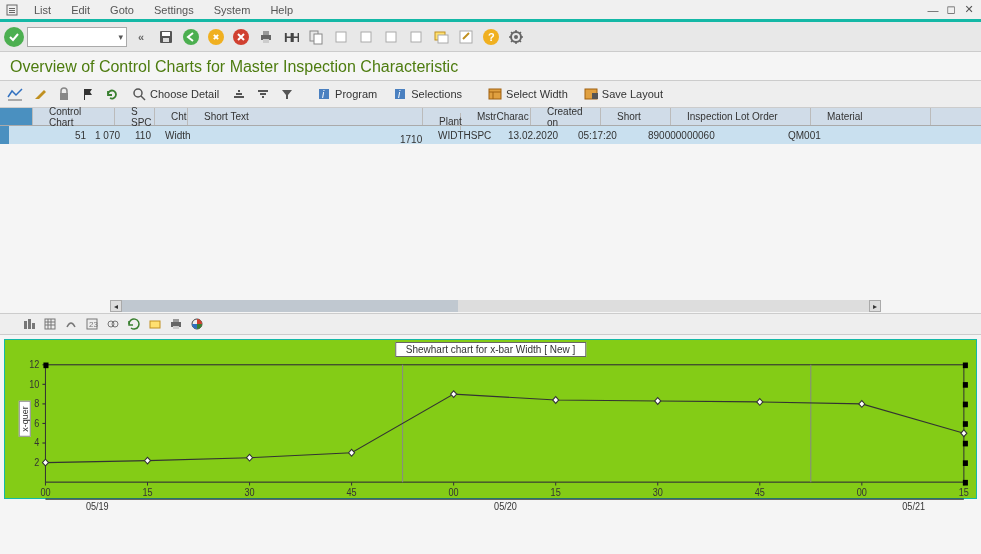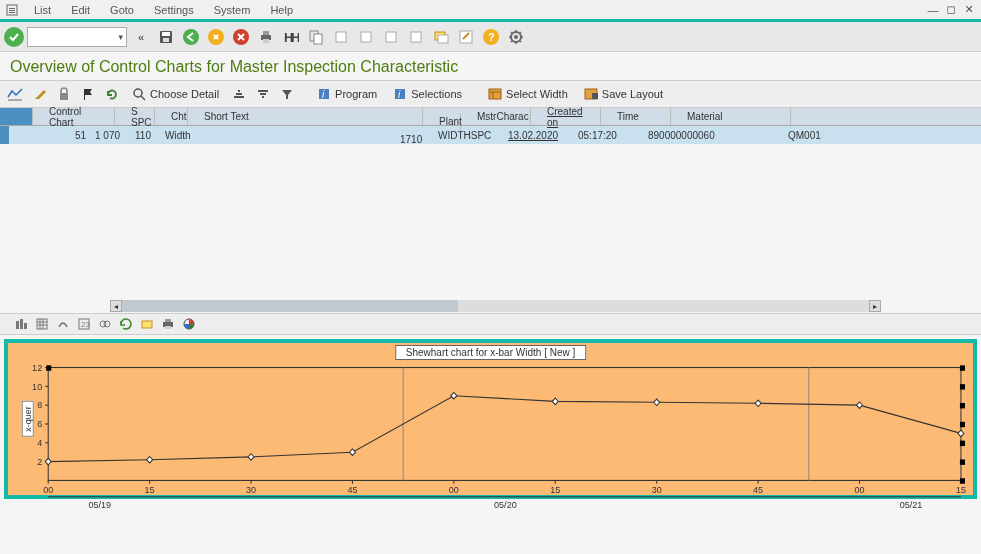--- a/index.html
+++ b/index.html
@@ -29,35 +29,35 @@
   .table-header > div { padding: 0 16px; border-right: 1px solid #bbb; height: 100%; display: flex; align-items: center; }
   .table-row { display: flex; background: #c9e0ef; height: 18px; align-items: center; font-size: 10px; }
   .table-row > div { padding: 0 4px; border-right: 1px solid transparent; height: 100%; display: flex; align-items: center; }
   .col-ind { width: 8px; background: #4a90c0; }
   .col-cc { width: 82px; justify-content: flex-end; }
   .col-sspc { width: 40px; }
   .col-cht { width: 30px; }
   .col-st { width: 235px; }
   .col-plant { width: 38px; margin-top: 9px; }
   .col-mc { width: 70px; }
-  .col-co { width: 70px; text-decoration: underline; }
+  .col-co { width: 70px; }
   .col-time { width: 70px; }
   .col-ilo { width: 140px; }
   .col-mat { width: 120px; }
 
   .table-area { background: #f5f5f5; height: 155px; }
   .hscrollbar { display: flex; align-items: center; height: 14px; padding: 0 100px 0 110px; }
   .hscrollbar .scroll-nav { width: 12px; height: 12px; background: #ddd; border: 1px solid #aaa; font-size: 8px; display:flex; align-items:center; justify-content:center; }
   .hscrollbar .track { flex: 1; height: 12px; background: #ddd; position: relative; }
   .hscrollbar .thumb { position: absolute; left: 0; top: 0; bottom: 0; width: 45%; background: #c0c8d0; }
 
-  .chart-toolbar { display: flex; align-items: center; height: 22px; background: #eee; border-top: 1px solid #ccc; border-bottom: 1px solid #ccc; padding: 0 12px; gap: 3px; }
+  .chart-toolbar { display: flex; align-items: center; height: 22px; background: #eee; border-top: 1px solid #ccc; border-bottom: 1px solid #ccc; padding: 0 20px; gap: 3px; }
   .chart-toolbar .btn { width: 18px; height: 18px; display: inline-flex; align-items: center; justify-content: center; cursor: pointer; }
 
-  .chart-area { background: #fdba74; border: 4px solid #14b8a6; margin: 4px; height: 160px; position: relative; }
+  .chart-area { background: #84cc16; border: 1px solid #14b8a6; margin: 4px; height: 160px; position: relative; }
   .chart-title-box { position: absolute; top: 2px; left: 50%; transform: translateX(-50%); border: 1px solid #666; padding: 1px 10px; font-size: 10px; background: #fff; }
   .chart-svg { position: absolute; top: 18px; left: 0; right: 0; bottom: 0; }
   .ylabel { position: absolute; left: 2px; top: 50%; transform: translateY(-50%) rotate(-90deg); font-size: 9px; background: #fff; border: 1px solid #888; padding: 0 4px; }
 </style>
 </head>
 <body>
 
 <div class="menubar">
   <span class="menu-icon">
     <svg width="12" height="12" viewBox="0 0 12 12">
@@ -268,21 +268,22 @@
 
 <div class="table-header">
   <div class="col-ind"></div>
   <div class="col-cc" style="justify-content:flex-start">Control Chart</div>
   <div class="col-sspc">S SPC</div>
   <div class="col-cht">Cht</div>
   <div class="col-st">Short Text</div>
   <div class="col-plant">Plant</div>
   <div class="col-mc">MstrCharac</div>
   <div class="col-co">Created on</div>
-  <div class="col-time">Time</div>
+  <div class="col-time">Short</div>
+  <div class="col-ilo">Inspection Lot Order</div>
   <div class="col-mat">Material</div>
 </div>
 <div class="table-row">
   <div class="col-ind"></div>
   <div class="col-cc">51</div>
   <div class="col-sspc">1 070</div>
   <div class="col-cht">110</div>
   <div class="col-st">Width</div>
   <div class="col-plant">1710</div>
   <div class="col-mc">WIDTHSPC</div>

